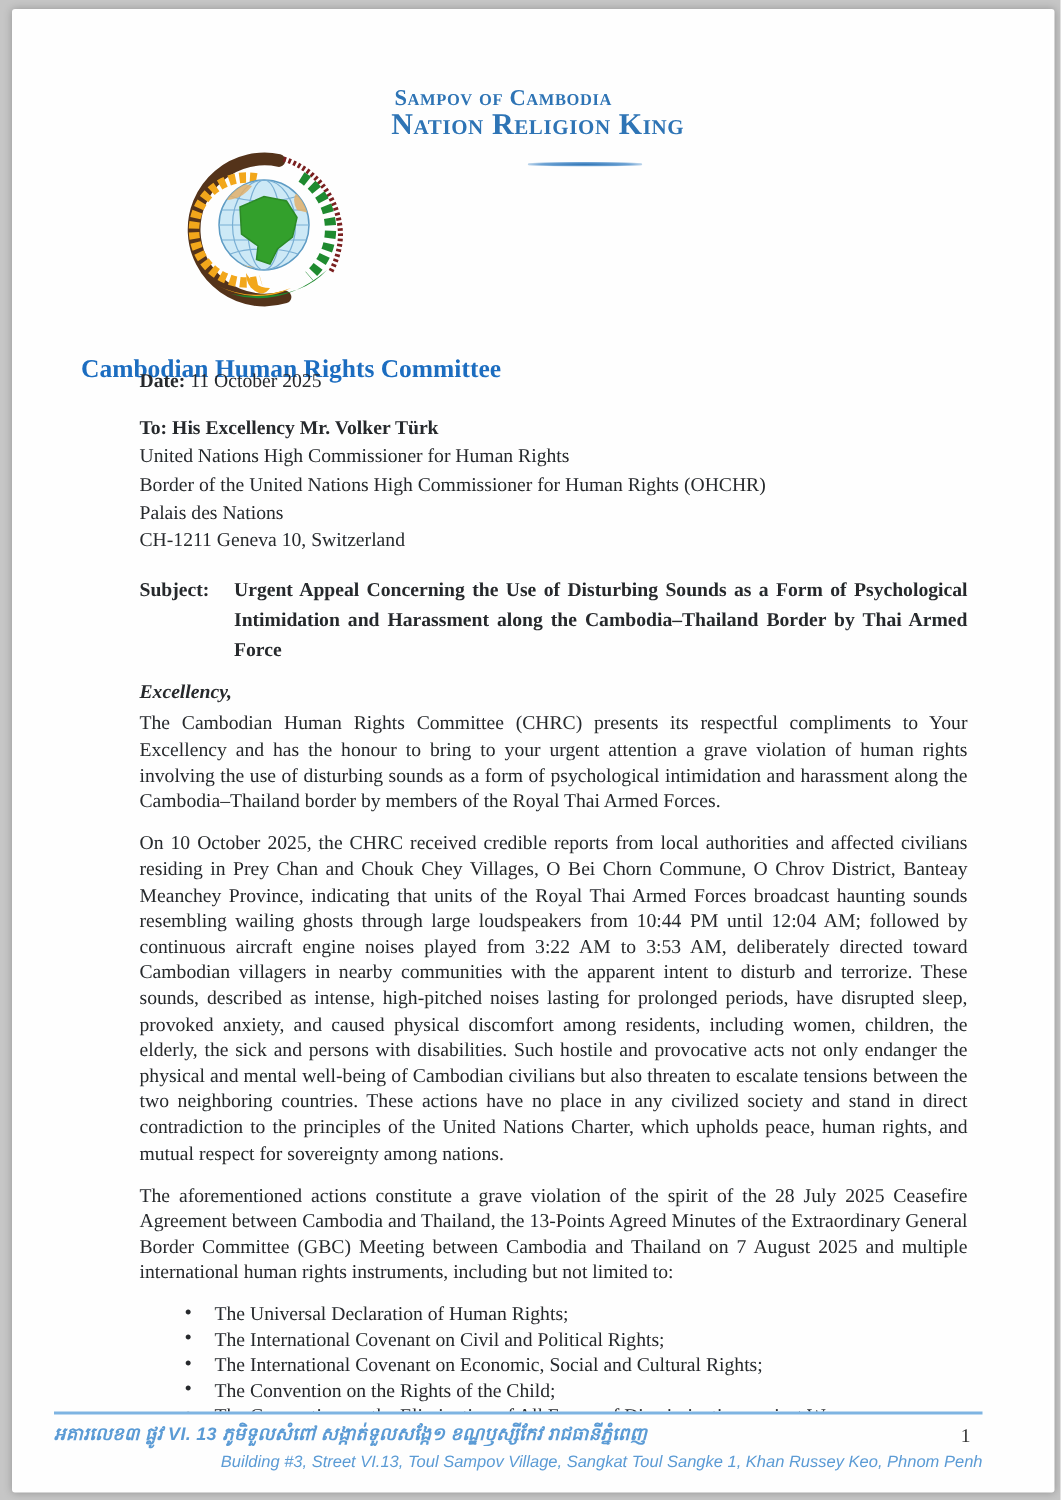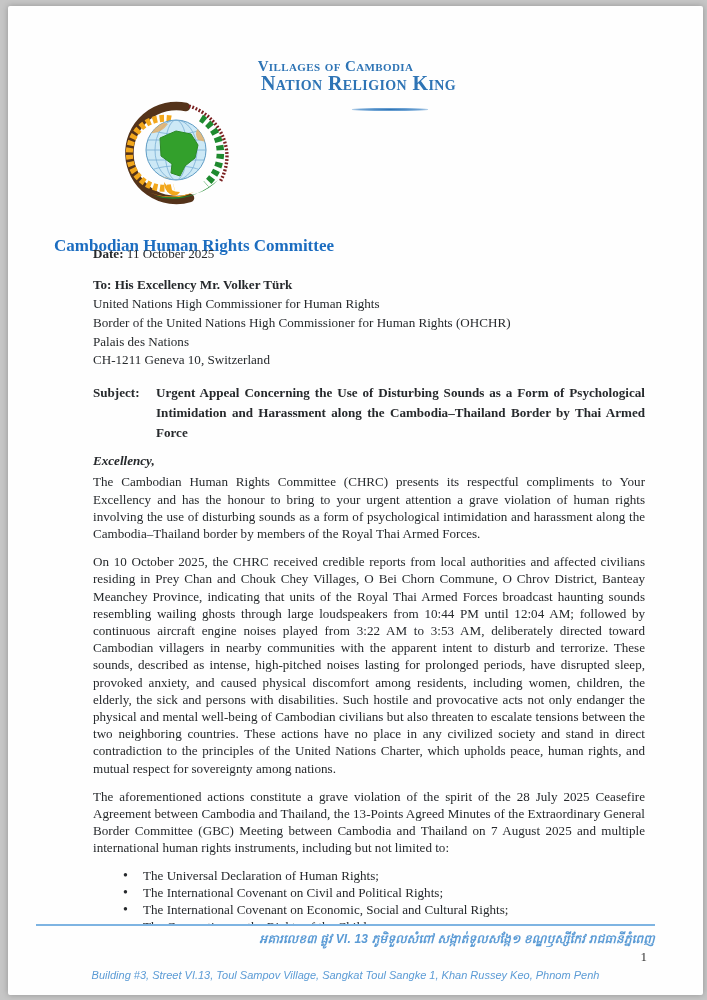--- a/index.html
+++ b/index.html
@@ -80,43 +80,43 @@
   
   .footer {
     position: absolute; left: 28px; right: 48px; bottom: 12px;
     background: #fefefe;
     font-family: "Liberation Sans", "DejaVu Sans", sans-serif;
     font-style: italic;
     color: #5b9bd5;
   }
   .footer .rule { border-top: 2px solid #7eb4e2; margin-bottom: 5px; }
   .footer .row1 {
-    display: flex; justify-content: space-between; align-items: flex-end;
-    font-size: 12px; font-weight: bold; line-height: 17px; flex-direction: column;
+    display: flex; justify-content: space-between; align-items: center;
+    font-size: 12px; font-weight: bold; line-height: 17px;
   }
   .footer .khmer { letter-spacing: .2px; }
   .footer .pageno {
     font-family: "Liberation Serif", "DejaVu Serif", serif;
     font-style: normal; font-weight: normal;
     color: #333; font-size: 13px; padding-right: 8px;
   }
   .footer .row2 {
-    display: flex; justify-content: center;
+    display: flex; justify-content: flex-end;
     font-size: 11px; line-height: 16px; margin-top: 2px;
   }
   .footer .tel { white-space: nowrap; padding-left: 18px; }
 </style>
 </head>
 <body>
 
 <div class="photo">
   <div class="page">
 
     <div class="letterhead">
-      <div class="kingdom">Villages of Cambodia</div>
+      <div class="kingdom">Sampov of Cambodia</div>
       <div class="motto">Nation Religion King</div>
     </div>
     <div class="header-dash"></div>
 
     <div class="logo">
       <svg viewBox="0 0 150 110" width="150" height="110">
 
         <path d="M 92 9 A 47 47 0 1 0 96 100" fill="none" stroke="#54331a" stroke-width="8.5" stroke-linecap="round"></path>
 
         <path d="M 77 21 A 35 35 0 1 0 80 89" fill="none" stroke="#f2a71b" stroke-width="7" stroke-dasharray="4.5 2.5"></path>

